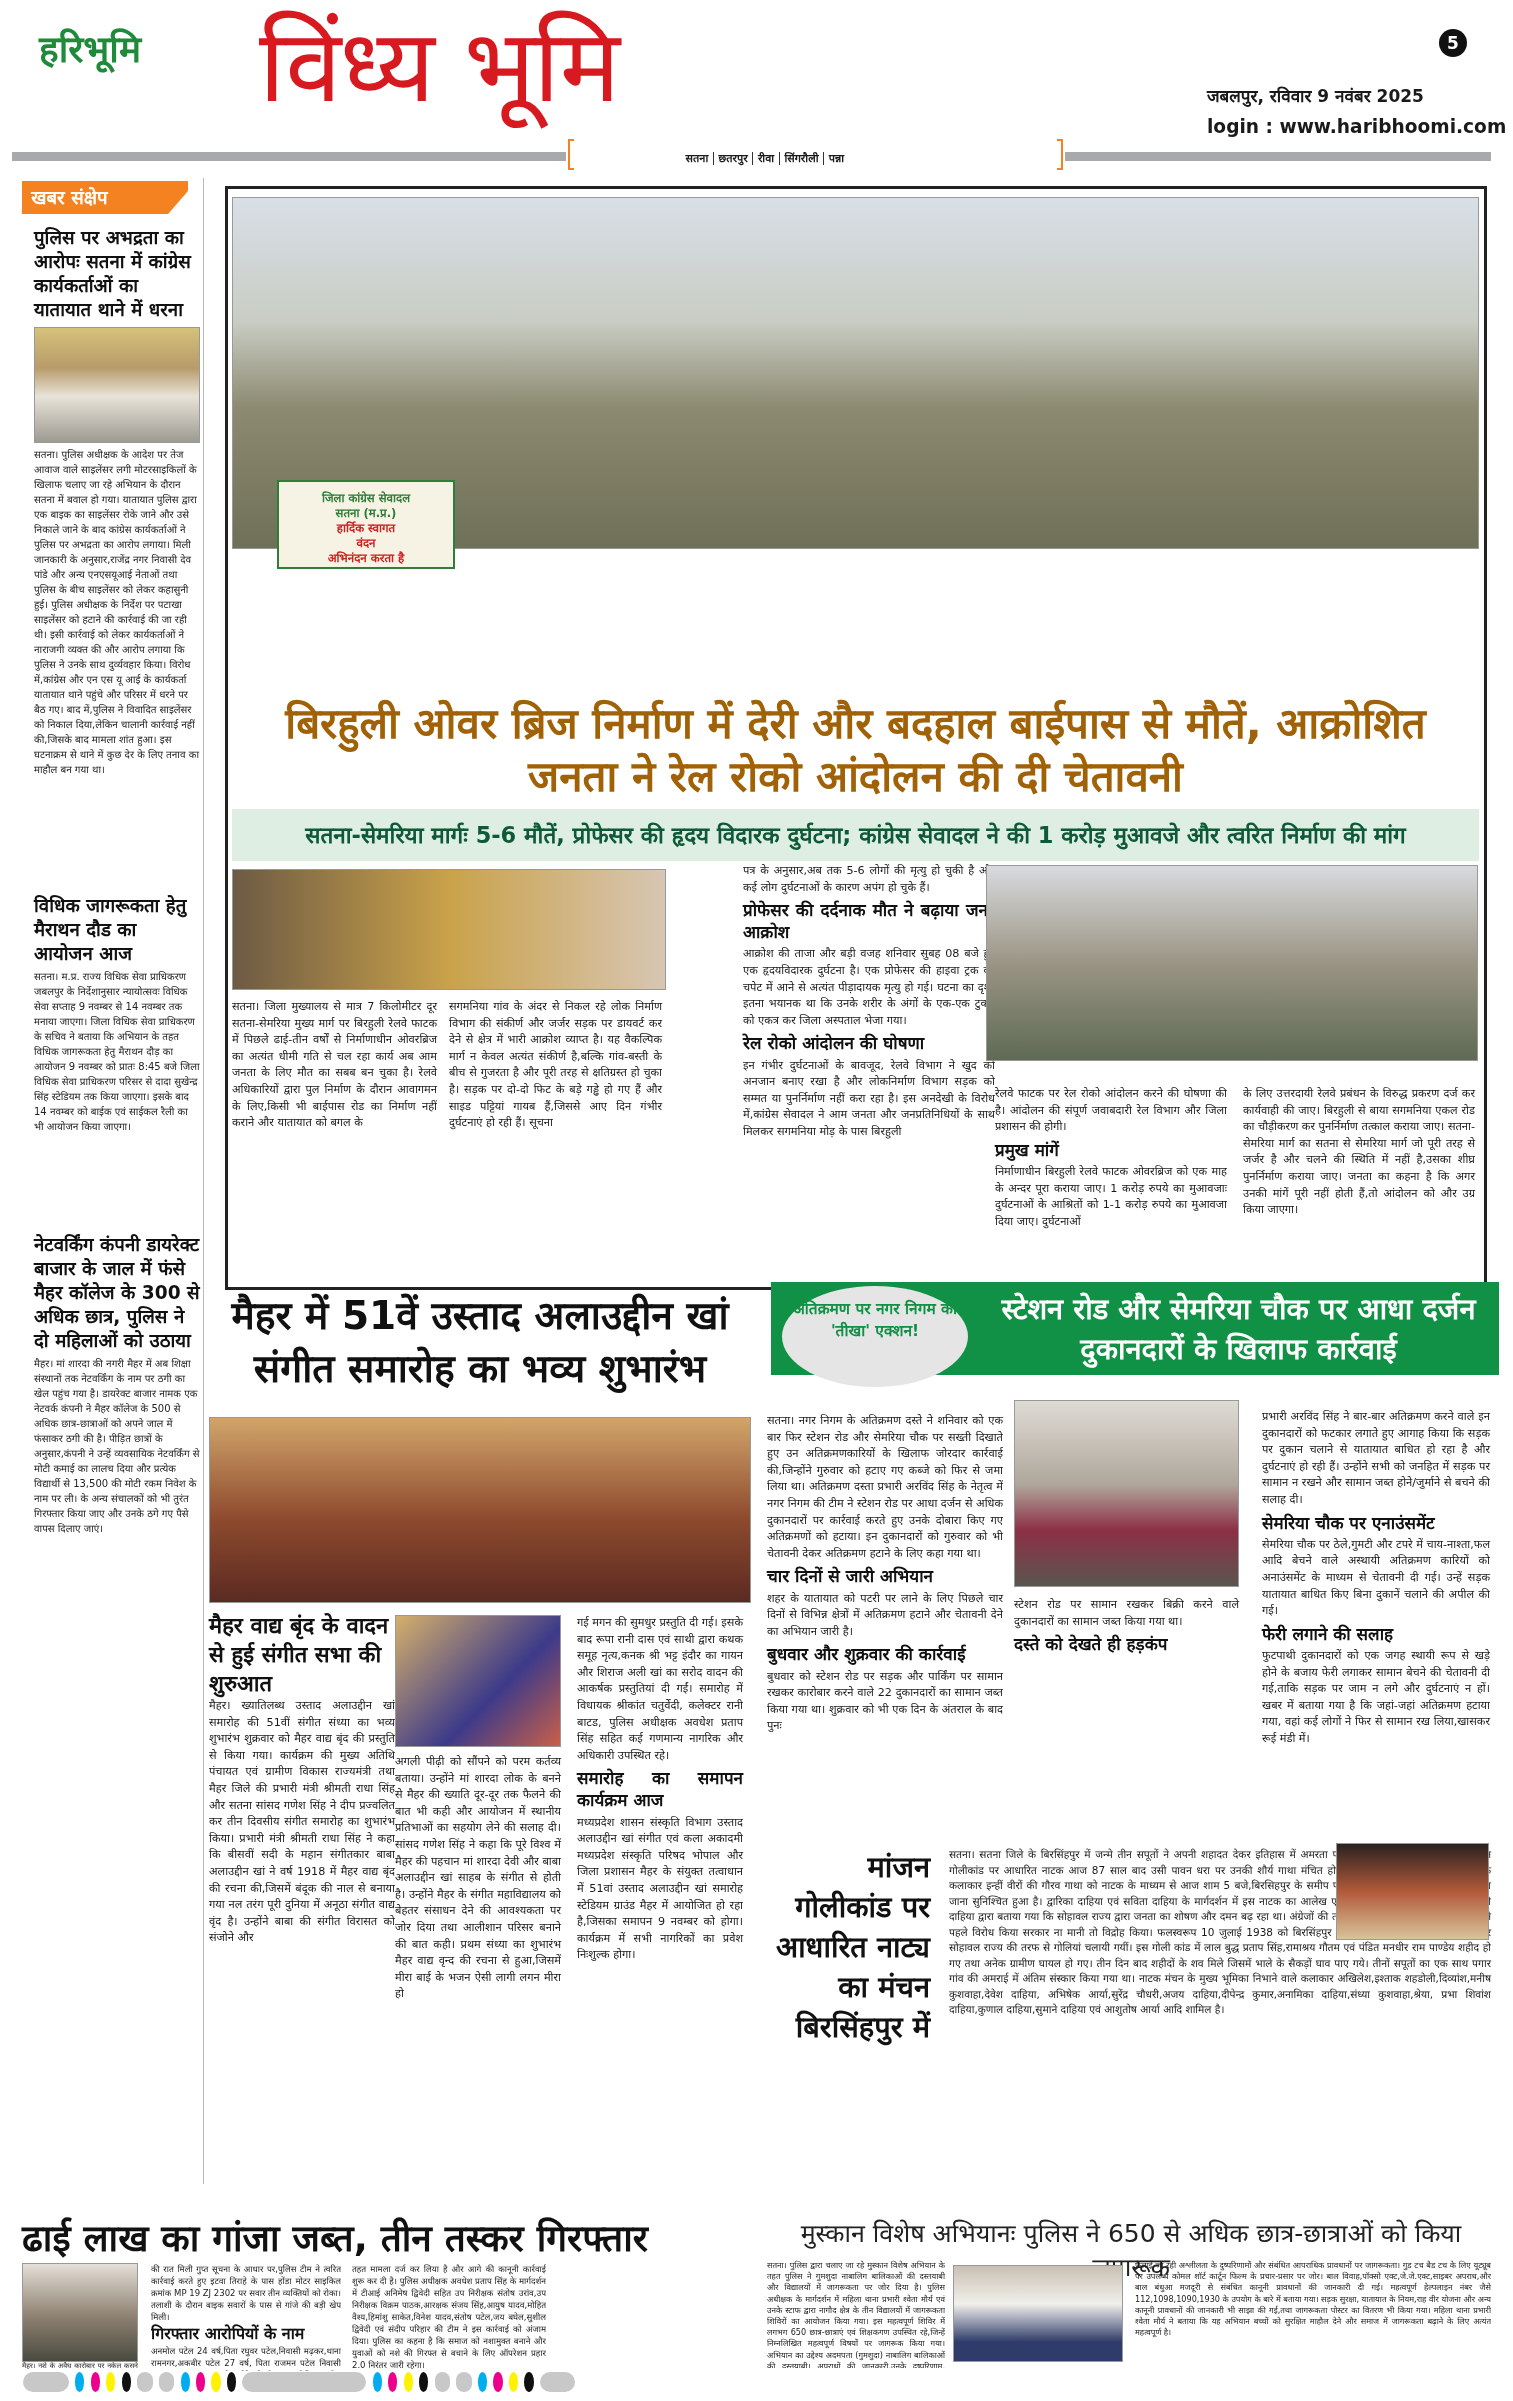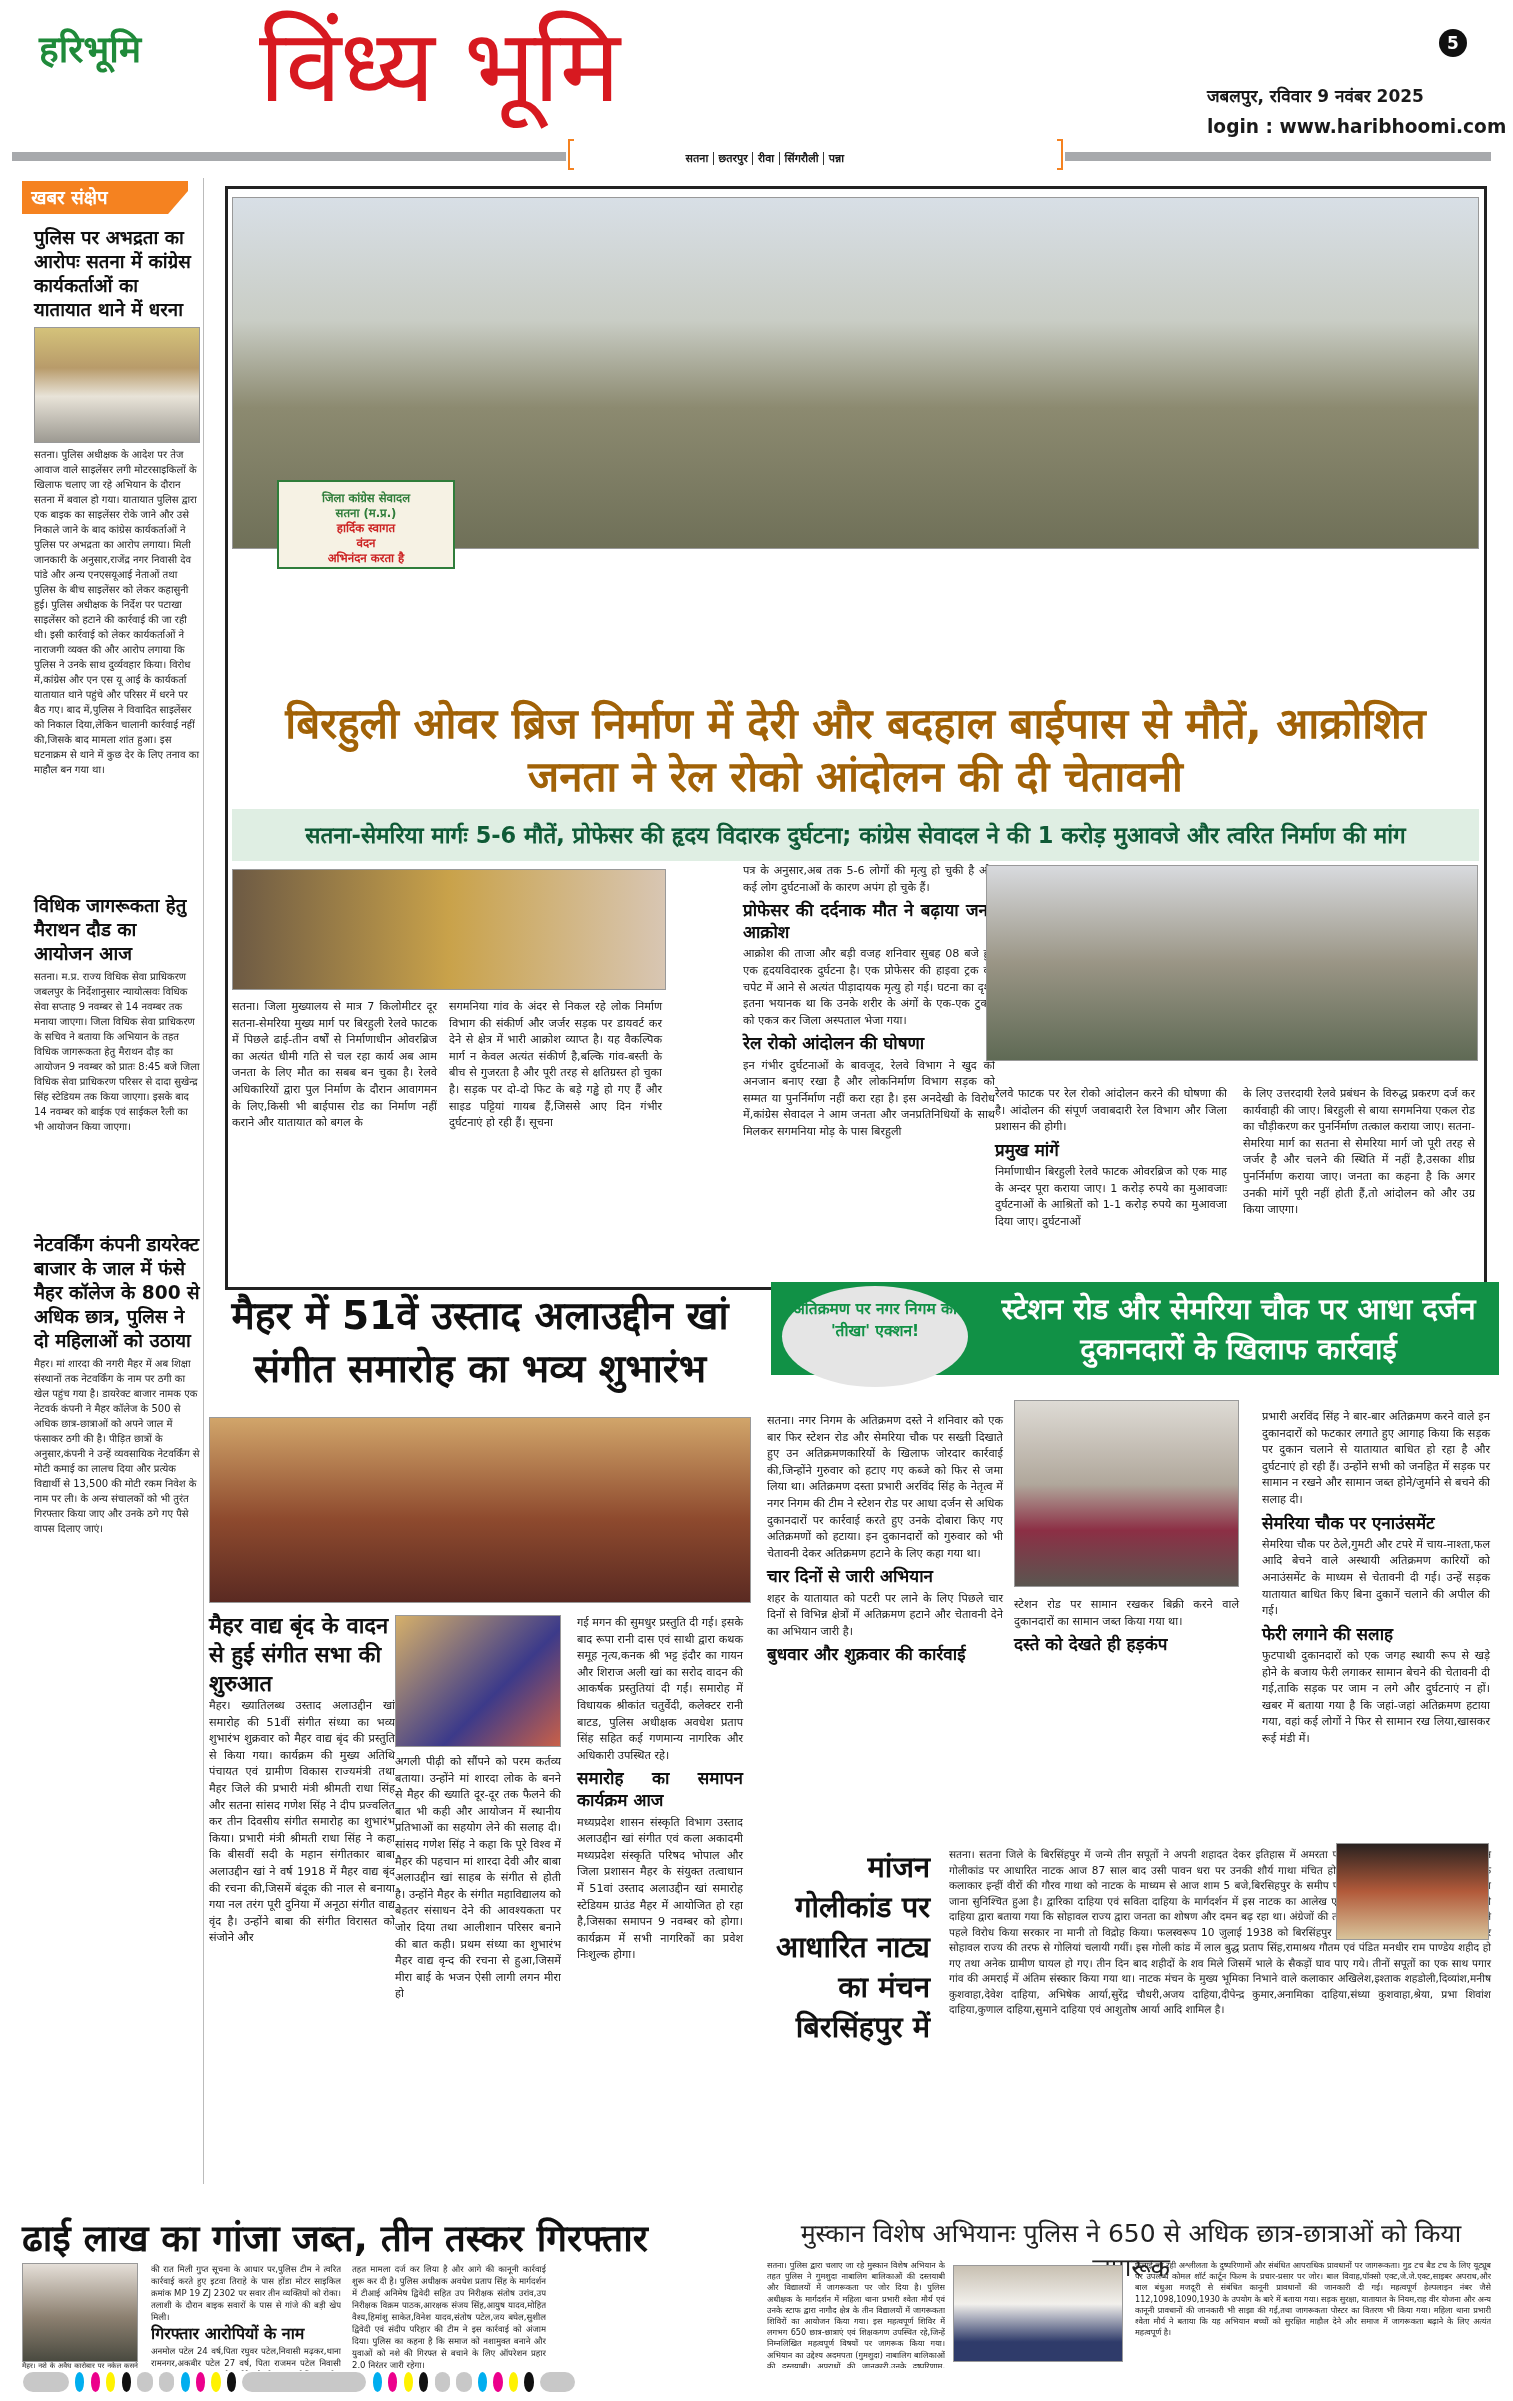--- a/index.html
+++ b/index.html
@@ -59,21 +59,21 @@
 <div class="abs lcol" style="top:223px">
   <h3>पुलिस पर अभद्रता का आरोपः सतना में कांग्रेस कार्यकर्ताओं का यातायात थाने में धरना</h3>
   <div class="photo" style="height:116px;margin:4.6px 0;background:linear-gradient(180deg,#d4c27a 0%,#b89b6a 35%,#e8e3d8 60%,#9d9a92 100%)"></div>
   <p>सतना। पुलिस अधीक्षक के आदेश पर तेज आवाज वाले साइलेंसर लगी मोटरसाइकिलों के खिलाफ चलाए जा रहे अभियान के दौरान सतना में बवाल हो गया। यातायात पुलिस द्वारा एक बाइक का साइलेंसर रोके जाने और उसे निकाले जाने के बाद कांग्रेस कार्यकर्ताओं ने पुलिस पर अभद्रता का आरोप लगाया। मिली जानकारी के अनुसार,राजेंद्र नगर निवासी देव पांडे और अन्य एनएसयूआई नेताओं तथा पुलिस के बीच साइलेंसर को लेकर कहासुनी हुई। पुलिस अधीक्षक के निर्देश पर पटाखा साइलेंसर को हटाने की कार्रवाई की जा रही थी। इसी कार्रवाई को लेकर कार्यकर्ताओं ने नाराजगी व्यक्त की और आरोप लगाया कि पुलिस ने उनके साथ दुर्व्यवहार किया। विरोध में,कांग्रेस और एन एस यू आई के कार्यकर्ता यातायात थाने पहुंचे और परिसर में धरने पर बैठ गए। बाद में,पुलिस ने विवादित साइलेंसर को निकाल दिया,लेकिन चालानी कार्रवाई नहीं की,जिसके बाद मामला शांत हुआ। इस घटनाक्रम से थाने में कुछ देर के लिए तनाव का माहौल बन गया था।</p>
 </div>
 <div class="abs lcol" style="top:891px">
   <h3>विधिक जागरूकता हेतु मैराथन दौड का आयोजन आज</h3>
   <p>सतना। म.प्र. राज्य विधिक सेवा प्राधिकरण जबलपुर के निर्देशानुसार न्यायोत्सवः विधिक सेवा सप्ताह 9 नवम्बर से 14 नवम्बर तक मनाया जाएगा। जिला विधिक सेवा प्राधिकरण के सचिव ने बताया कि अभियान के तहत विधिक जागरूकता हेतु मैराथन दौड़ का आयोजन 9 नवम्बर को प्रातः 8:45 बजे जिला विधिक सेवा प्राधिकरण परिसर से दादा सुखेन्द्र सिंह स्टेडियम तक किया जाएगा। इसके बाद 14 नवम्बर को बाईक एवं साईकल रैली का भी आयोजन किया जाएगा।</p>
 </div>
 <div class="abs lcol" style="top:1230px">
-  <h3>नेटवर्किंग कंपनी डायरेक्ट बाजार के जाल में फंसे मैहर कॉलेज के 800 से अधिक छात्र, पुलिस ने दो महिलाओं को उठाया</h3>
+  <h3>नेटवर्किंग कंपनी डायरेक्ट बाजार के जाल में फंसे मैहर कॉलेज के 300 से अधिक छात्र, पुलिस ने दो महिलाओं को उठाया</h3>
   <p>मैहर। मां शारदा की नगरी मैहर में अब शिक्षा संस्थानों तक नेटवर्किंग के नाम पर ठगी का खेल पहुंच गया है। डायरेक्ट बाजार नामक एक नेटवर्क कंपनी ने मैहर कॉलेज के 500 से अधिक छात्र-छात्राओं को अपने जाल में फंसाकर ठगी की है। पीड़ित छात्रों के अनुसार,कंपनी ने उन्हें व्यवसायिक नेटवर्किंग से मोटी कमाई का लालच दिया और प्रत्येक विद्यार्थी से 13,500 की मोटी रकम निवेश के नाम पर ली। के अन्य संचालकों को भी तुरंत गिरफ्तार किया जाए और उनके ठगे गए पैसे वापस दिलाए जाएं।</p>
 </div>
 <div class="abs vrule" style="left:203px;top:178px;height:2006px;background:#bbb;width:0.8px"></div>
 
 <div class="abs bigbox"></div>
 <div class="abs bigphoto photo"></div>
 <div class="abs banner">
   <div>जिला कांग्रेस सेवादल</div>
   <div>सतना (म.प्र.)</div>
   <div style="color:#c22">हार्दिक स्वागत</div>
@@ -116,20 +116,21 @@
 </div>
 
 <div class="abs greenbar"></div>
 <div class="abs circle">अतिक्रमण पर नगर निगम का 'तीखा' एक्शन!</div>
 <div class="abs greenhead">स्टेशन रोड और सेमरिया चौक पर आधा दर्जन दुकानदारों के खिलाफ कार्रवाई</div>
 <div class="abs body" style="left:767px;top:1413px;width:236px">
   <p>सतना। नगर निगम के अतिक्रमण दस्ते ने शनिवार को एक बार फिर स्टेशन रोड और सेमरिया चौक पर सख्ती दिखाते हुए उन अतिक्रमणकारियों के खिलाफ जोरदार कार्रवाई की,जिन्होंने गुरुवार को हटाए गए कब्जे को फिर से जमा लिया था। अतिक्रमण दस्ता प्रभारी अरविंद सिंह के नेतृत्व में नगर निगम की टीम ने स्टेशन रोड पर आधा दर्जन से अधिक दुकानदारों पर कार्रवाई करते हुए उनके दोबारा किए गए अतिक्रमणों को हटाया। इन दुकानदारों को गुरुवार को भी चेतावनी देकर अतिक्रमण हटाने के लिए कहा गया था।</p>
   <h4>चार दिनों से जारी अभियान</h4>
   <p>शहर के यातायात को पटरी पर लाने के लिए पिछले चार दिनों से विभिन्न क्षेत्रों में अतिक्रमण हटाने और चेतावनी देने का अभियान जारी है।</p>
   <h4>बुधवार और शुक्रवार की कार्रवाई</h4>
+  <p>बुधवार को स्टेशन रोड पर सड़क और पार्किंग पर सामान रखकर कारोबार करने वाले 22 दुकानदारों का सामान जब्त किया गया था। शुक्रवार को भी एक दिन के अंतराल के बाद पुनः</p>
 </div>
 <div class="abs photo" style="left:1014px;top:1400px;width:225px;height:187px;background:linear-gradient(180deg,#dedbd5,#b0a79b 45%,#8c2f45 70%,#5a5650)"></div>
 <div class="abs body" style="left:1014px;top:1597px;width:225px">
   <p>स्टेशन रोड पर सामान रखकर बिक्री करने वाले दुकानदारों का सामान जब्त किया गया था।</p>
   <h4>दस्ते को देखते ही हड़कंप</h4>
 </div>
 <div class="abs body" style="left:1262px;top:1409px;width:228px">
   <p>प्रभारी अरविंद सिंह ने बार-बार अतिक्रमण करने वाले इन दुकानदारों को फटकार लगाते हुए आगाह किया कि सड़क पर दुकान चलाने से यातायात बाधित हो रहा है और दुर्घटनाएं हो रही हैं। उन्होंने सभी को जनहित में सड़क पर सामान न रखने और सामान जब्त होने/जुर्माने से बचने की सलाह दी।</p>
   <h4>सेमरिया चौक पर एनाउंसमेंट</h4>
   <p>सेमरिया चौक पर ठेले,गुमटी और टपरे में चाय-नाश्ता,फल आदि बेचने वाले अस्थायी अतिक्रमण कारियों को अनाउंसमेंट के माध्यम से चेतावनी दी गई। उन्हें सड़क यातायात बाधित किए बिना दुकानें चलाने की अपील की गई।</p>

